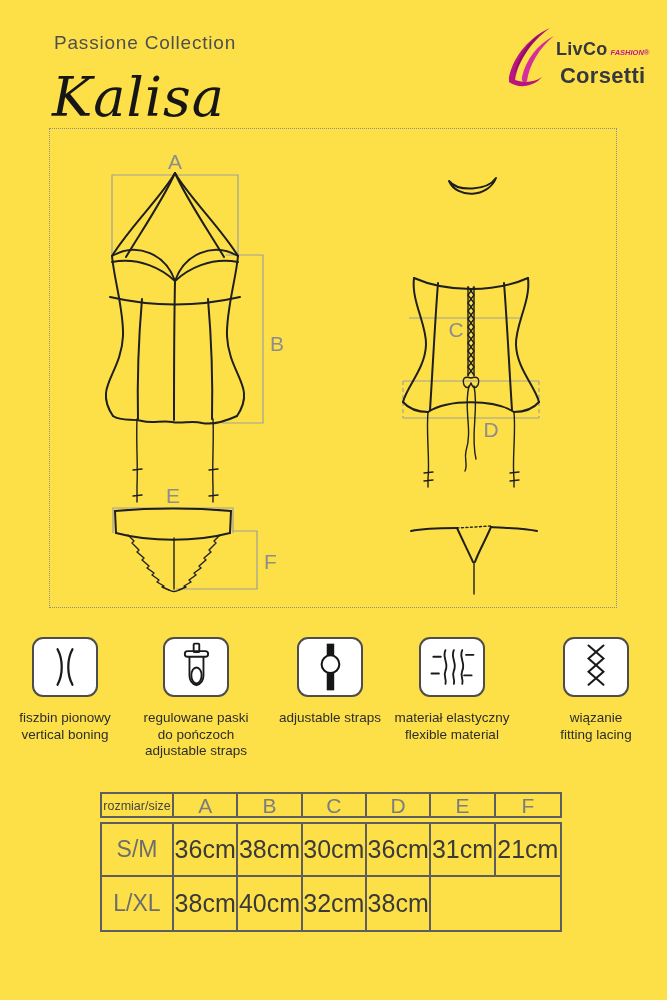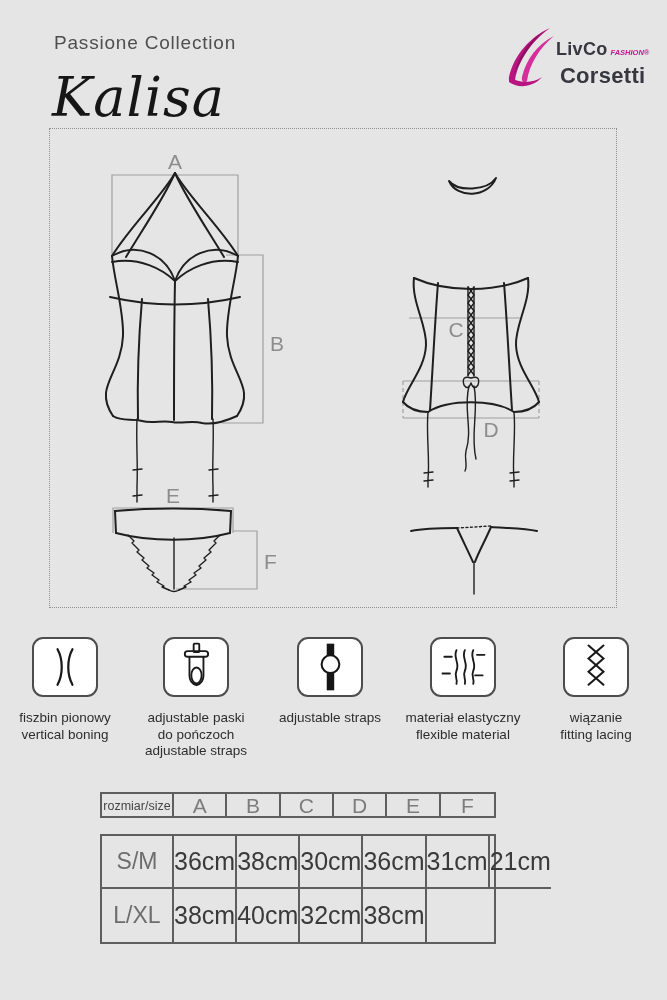--- a/index.html
+++ b/index.html
@@ -1,17 +1,17 @@
 <!DOCTYPE html>
 <html><head>
 <meta charset="utf-8">
 <style>
   * { margin:0; padding:0; box-sizing:border-box; }
   body { background:#ffffff; font-family:"Liberation Sans", sans-serif; }
-  .page { position:relative; width:667px; height:1000px; background:#e5e5e5; overflow:hidden; }
+  .page { position:relative; width:667px; height:1000px; background:#fde047; overflow:hidden; }
 
   
   .collection { position:absolute; left:54px; top:32px; font-size:19px; letter-spacing:.8px;
                 color:#4f4f4f; font-weight:400; }
   .kalisa { position:absolute; left:52px; top:66px; font-family:"DejaVu Serif", serif;
             font-style:italic; font-size:54px; color:#161616; letter-spacing:1px; }
   .logo { position:absolute; left:500px; top:26px; width:152px; height:66px;text-align:center; }
   .logo-swirl { position:absolute; left:0; top:0; }
   .logo-text { position:absolute; left:56px; top:14px; line-height:1; white-space:nowrap; }
   .logo-brand-top { font-size:18px; font-weight:700; color:#37373f; letter-spacing:.3px; }
@@ -30,33 +30,33 @@
 
   
   .feature { position:absolute; top:637px; text-align:center; }
   .icon-box { width:66px; height:60px; border:2px solid #4d4d4d; border-radius:11px;
               margin:0 auto; background:#fff; }
   .caption { margin-top:13px; font-size:13.5px; line-height:16.5px; color:#2d2d2d; }
   .caption span { display:block; }
   .f1 { left:0;   width:130px; }
   .f2 { left:116px; width:160px; }
   .f3 { left:240px; width:180px; }
-  .f4 { left:383px; width:160px; }
+  .f4 { left:372px; width:160px; }
   .f5 { left:526px; width:140px; }
 
   
-  .size-table { position:absolute; left:100px; top:792px; width:396px; }
+  .size-table { position:absolute; left:100px; top:792px; width:462px; }
   .t-head { display:grid; grid-template-columns:72px repeat(6,1fr); height:26px;
             border:2px solid #5e5e5e; }
   .t-head > div { display:flex; align-items:center; justify-content:center; border-right:2px solid #5e5e5e; }
   .t-head > div:last-child { border-right:none; }
   .corner { font-size:12.5px; color:#454545; }
   .col-letter { font-size:21px; color:#7d7d7d; }
   .t-body { display:grid; grid-template-columns:72px repeat(6,1fr); grid-auto-rows:53px;
-            border:2px solid #5e5e5e; margin-top:16px; }
+            border:2px solid #5e5e5e; margin-top:4px; }
   .t-body > div { display:flex; align-items:center; justify-content:center; border-right:2px solid #5e5e5e; }
   .t-body > div:nth-child(7n) { border-right:none; }
   .t-body > div:nth-child(-n+7) { border-bottom:2px solid #5e5e5e; }
   .size-cell { font-size:23px; color:#6d6d6d; }
   .val-cell { font-size:25px; color:#3a3a3a; }
 </style>
 </head>
 <body>
 
 <div class="page">
@@ -182,21 +182,21 @@
       <svg width="62" height="56" viewBox="0 0 66 60">
         <g stroke="#1a1a1a" stroke-width="2" fill="none" stroke-linejoin="round">
           <rect x="30.5" y="5" width="6" height="9" rx="1"></rect>
           <rect x="21" y="13" width="25" height="6" rx="3"></rect>
           <path d="M26,19 L26,39 Q26,47 33.5,49.5 Q41,47 41,39 L41,19"></path>
           <ellipse cx="33.5" cy="39" rx="5.5" ry="8.5"></ellipse>
         </g>
       </svg>
     </div>
     <div class="caption">
-      <span>adjustable paski</span>
+      <span>regulowane paski</span>
       <span>do pończoch</span>
       <span>adjustable straps</span>
     </div>
   </div>
 
   <div class="feature f3">
     <div class="icon-box">
       <svg width="62" height="56" viewBox="0 0 66 60">
         <rect x="29.5" y="5" width="8" height="50" fill="#161616"></rect>
         <circle cx="33.5" cy="27" r="9.5" fill="#ffffff" stroke="#161616" stroke-width="2.2"></circle>

